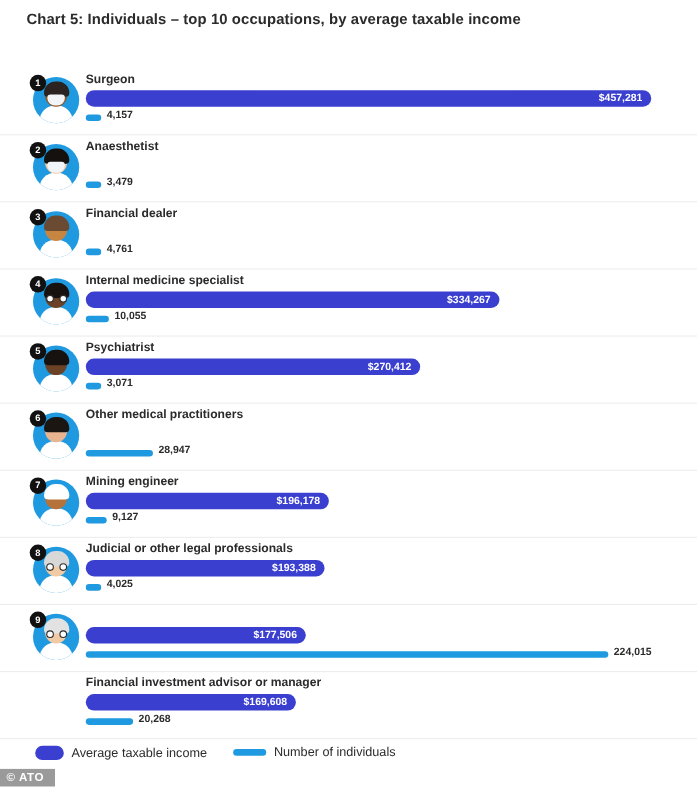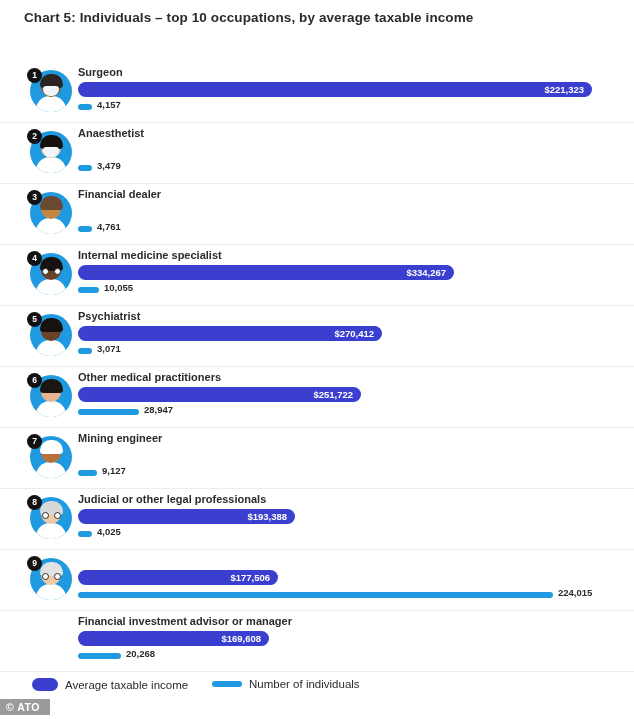--- a/index.html
+++ b/index.html
@@ -246,21 +246,21 @@
         <div class="disc">
           <div class="body"></div>
           <div class="head" style="background: rgb(141, 85, 36);"></div>
           <div class="hair" style="background: rgb(42, 35, 32);"></div>
           <div class="mask"></div>
         </div>
         <div class="badge">1</div>
       </div>
       <div class="occ-label">Surgeon</div>
       <div class="bar-income" style="width: 514px; background: rgb(58, 63, 208);">
-        <span class="val">$221,323</span>
+        <span class="val">$457,281</span>
       </div>
       <div class="bar-count" style="width: 14px; background: rgb(31, 154, 224);"></div>
       <div class="count-val" style="left: 97px;">4,157</div>
     </div>
     <div class="row">
       <div class="avatar">
         <div class="disc">
           <div class="body"></div>
           <div class="head" style="background: rgb(240, 201, 165);"></div>
           <div class="hair" style="background: rgb(20, 17, 15);"></div>
@@ -324,36 +324,36 @@
     <div class="row">
       <div class="avatar">
         <div class="disc">
           <div class="body"></div>
           <div class="head" style="background: rgb(232, 181, 144);"></div>
           <div class="hair" style="background: rgb(27, 22, 18);"></div>
         </div>
         <div class="badge">6</div>
       </div>
       <div class="occ-label">Other medical practitioners</div>
-      <div class="bar-income" style="width: 283px; background: rgb(58, 63, 208);">
-        <span class="val">$251,722</span>
-      </div>
       <div class="bar-count" style="width: 61px; background: rgb(31, 154, 224);"></div>
       <div class="count-val" style="left: 144px;">28,947</div>
     </div>
     <div class="row">
       <div class="avatar">
         <div class="disc">
           <div class="body"></div>
           <div class="head" style="background: rgb(181, 114, 58);"></div>
           <div class="hair" style="background: rgb(255, 255, 255);"></div>
         </div>
         <div class="badge">7</div>
       </div>
       <div class="occ-label">Mining engineer</div>
+      <div class="bar-income" style="width: 221px; background: rgb(58, 63, 208);">
+        <span class="val">$196,178</span>
+      </div>
       <div class="bar-count" style="width: 19px; background: rgb(31, 154, 224);"></div>
       <div class="count-val" style="left: 102px;">9,127</div>
     </div>
     <div class="row">
       <div class="avatar">
         <div class="disc">
           <div class="body"></div>
           <div class="head" style="background: rgb(240, 201, 165);"></div>
           <div class="hair" style="background: rgb(216, 216, 216);"></div>
           <div class="glasses">

